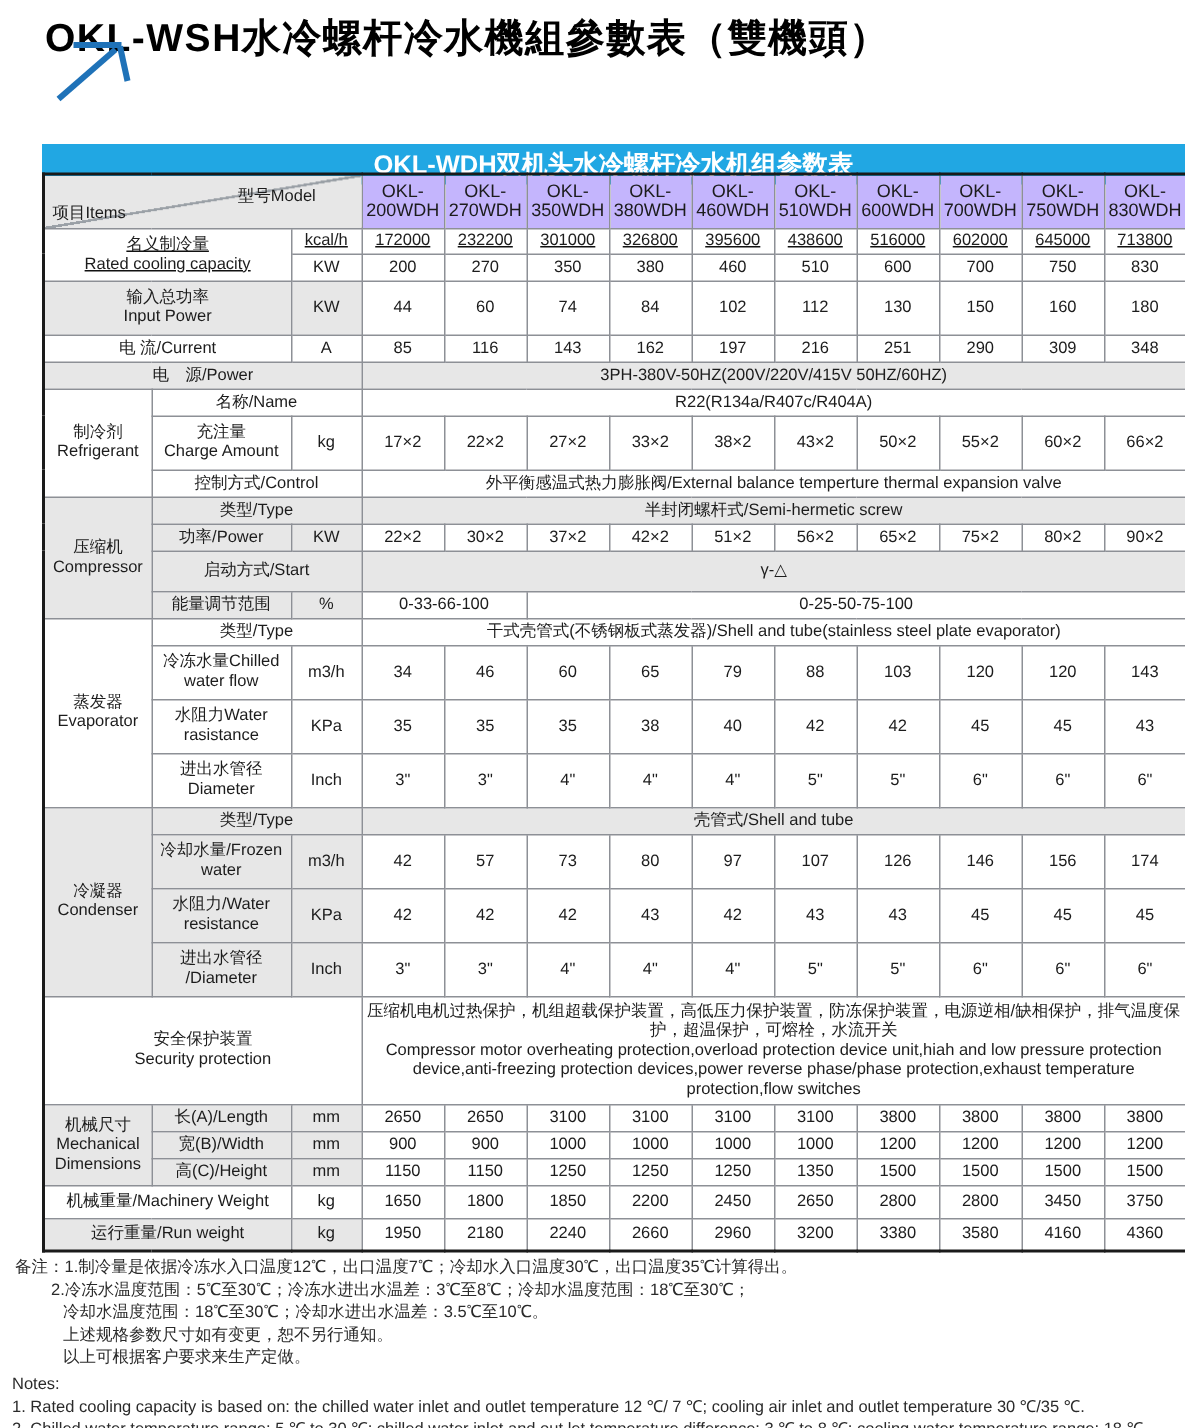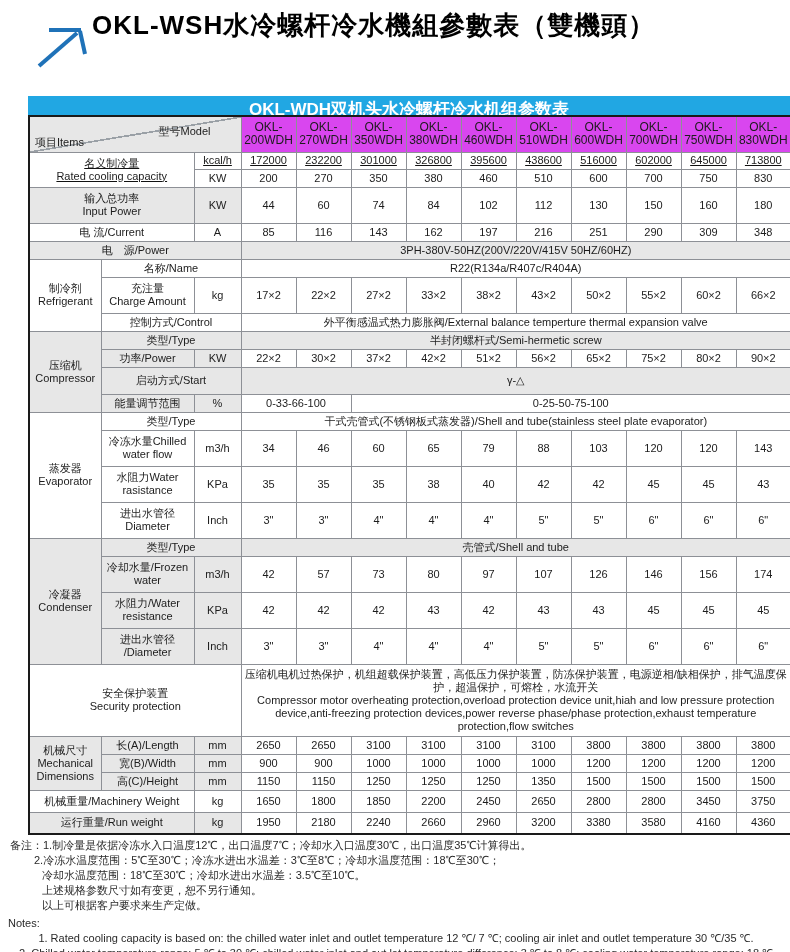--- a/index.html
+++ b/index.html
@@ -1,21 +1,21 @@
 <!DOCTYPE html>
 <html><head>
 <meta charset="utf-8">
 <style>
   html,body{margin:0;padding:0;background:#ffffff;}
   body{width:790px;height:952px;font-family:"Liberation Sans",sans-serif;color:#111;position:relative;}
 
   
   .page-head{position:absolute;left:30px;top:10px;width:740px;}
   .logo{position:absolute;left:5px;top:8px;width:56px;height:52px;}
-  .titles{margin-left:62px;}
+  .titles{}
   .title-zh{font-size:26px;font-weight:bold;letter-spacing:1px;color:#000;line-height:30px;}
   .title-en{font-size:16px;color:#222;line-height:22px;margin-top:2px;}
 
   
   .banner{position:absolute;left:28px;top:96px;width:762px;height:27px;background:#21a7e3;
           color:#fff;font-size:17px;font-weight:bold;display:flex;align-items:center;justify-content:center;
           box-sizing:border-box;}
 
   
   table.spec{position:absolute;left:28px;top:115px;width:762px;border-collapse:collapse;table-layout:fixed;
@@ -23,30 +23,30 @@
   table.spec td{border:1px solid #8d9096;text-align:center;vertical-align:middle;padding:0 2px;
                 white-space:pre-line;line-height:13px;overflow:hidden;box-sizing:border-box;color:#1c1c1c;}
   table.spec{border:2px solid #1a1a1a;}
   tr.sec > td{border-top:1.6px solid #1a1a1a;}
   td.g{background:#e7e7e7;}
   td.w{background:#ffffff;}
   td.corner{position:relative;background:#e7e7e7;
             background-image:linear-gradient(to bottom right,transparent 48.8%,#9aa0a6 48.8%,#9aa0a6 51.2%,transparent 51.2%);}
   td.corner .c-items{position:absolute;left:5px;bottom:3px;font-size:11px;}
   td.corner .c-model{position:absolute;right:30px;top:8px;font-size:11px;}
-  td.model{background:#d946ef;font-size:12px;line-height:14px;font-weight:normal;}
+  td.model{background:#c4b5fd;font-size:12px;line-height:14px;font-weight:normal;}
   td.left{text-align:left;padding:3px 6px;line-height:14px;}
 
   
   .notes{position:absolute;left:8px;top:838px;width:776px;font-size:11px;line-height:15px;color:#2a2a2a;}
   .notes .zh0{padding-left:2px;}
   .notes .zh1{padding-left:26px;}
   .notes .zh2{padding-left:34px;}
   .notes .enlbl{margin-top:3px;}
-  .notes .en{letter-spacing:0;text-align:center;}
+  .notes .en{letter-spacing:0;}
 </style>
 </head>
 <body>
 
 <div class="page-head">
   <svg class="logo" viewBox="0 0 56 52">
     <path d="M4 48 L42 15" stroke="#1f72b8" stroke-width="4" fill="none"></path>
     <path d="M14 12 H46" stroke="#1f72b8" stroke-width="4" fill="none"></path>
     <path d="M45 13 L50 36" stroke="#1f72b8" stroke-width="4" fill="none"></path>
   </svg>

